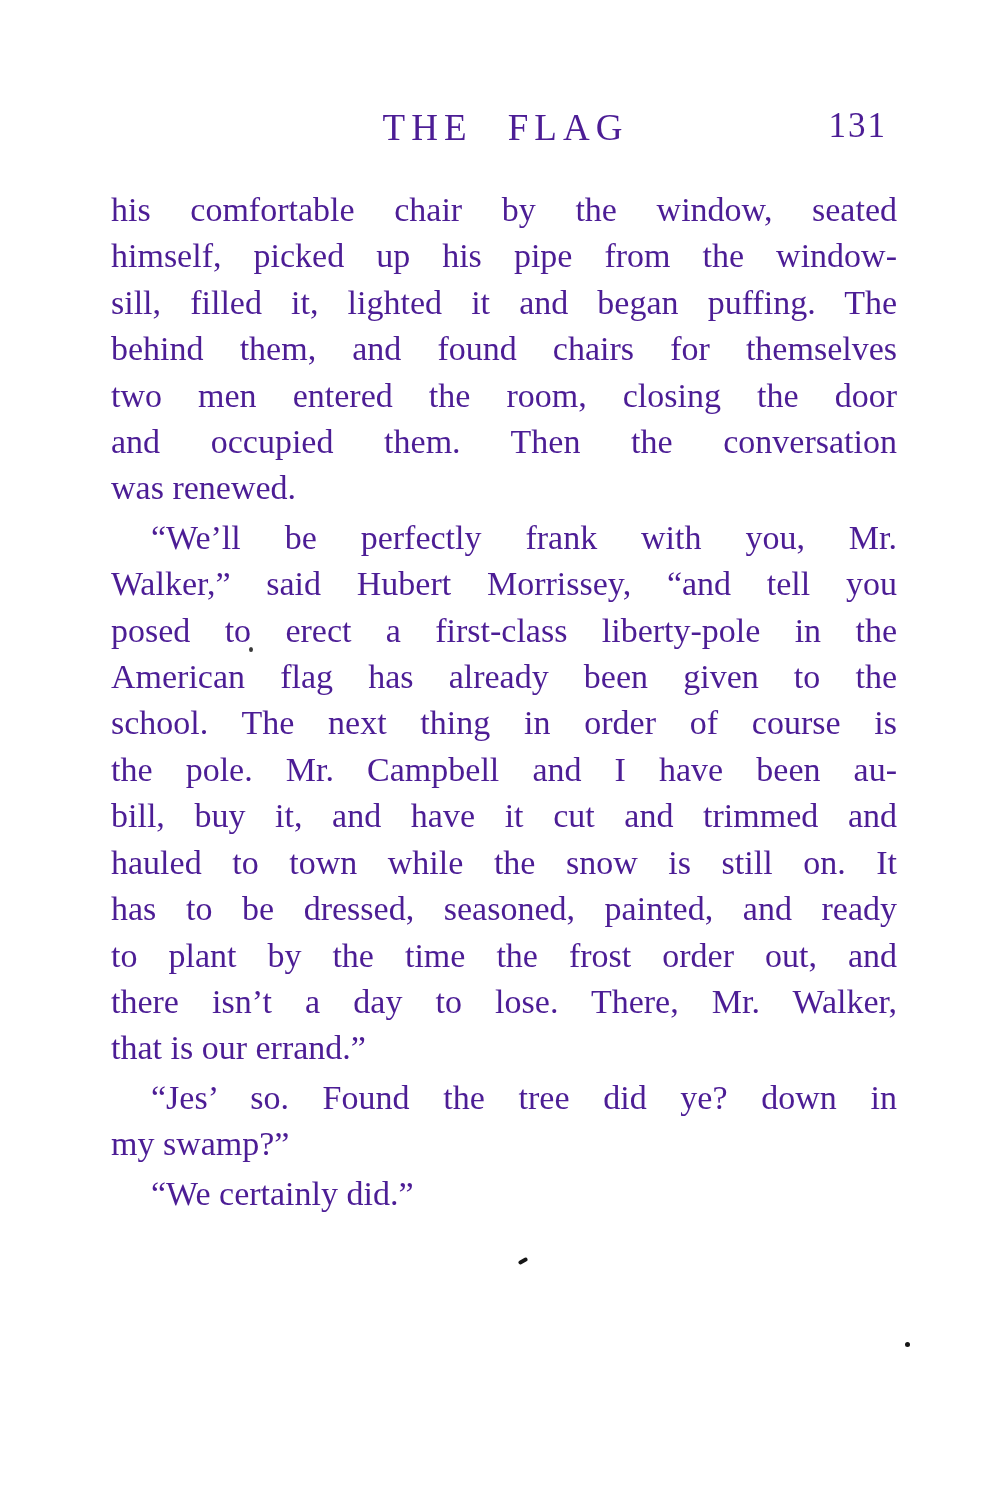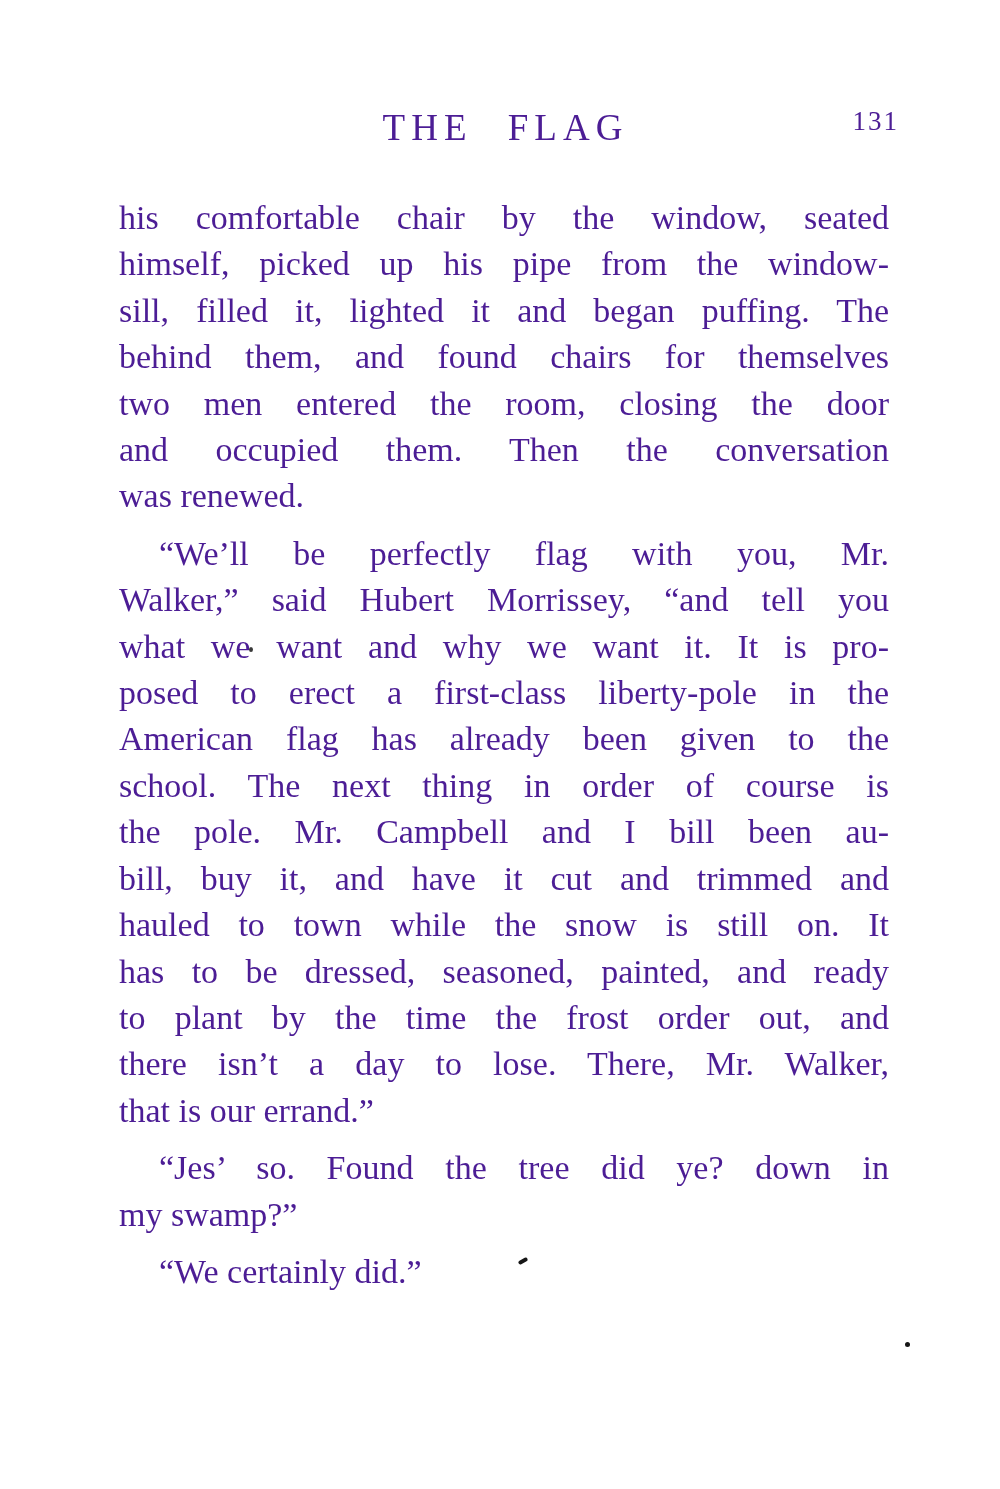--- a/index.html
+++ b/index.html
@@ -25,34 +25,34 @@
   }
   .title {
     text-align: center;
     font-size: 37px;
     letter-spacing: 6px;
     word-spacing: 20px;
     white-space: nowrap;
   }
   .page-number {
     position: absolute;
-    right: 4px;
+    right: 16px;
     top: 0;
-    font-size: 27px;
+    font-size: 35px;
     letter-spacing: 2px;
   }
   .text-block {
     position: absolute;
     top: 184px;
     left: 108px;
     width: 792px;
     font-size: 34px;
     line-height: 46.4px;
   }
-  .paragraph { margin: 11px; }
+  .paragraph { margin: 3px; }
   .line {
     text-align: justify;
     text-align-last: justify;
     white-space: normal;
   }
   .line.last {
     text-align-last: left;
   }
   .line.indent {
     padding-left: 40px;
@@ -92,27 +92,26 @@
       <div class="paragraph">
         <div class="line">his comfortable chair by the window, seated</div>
         <div class="line">himself, picked up his pipe from the window-</div>
         <div class="line">sill, filled it, lighted it and began puffing. The</div>
         <div class="line">behind them, and found chairs for themselves</div>
         <div class="line">two men entered the room, closing the door</div>
         <div class="line">and occupied them. Then the conversation</div>
         <div class="line last">was renewed.</div>
       </div>
       <div class="paragraph">
-        <div class="line indent">“We’ll be perfectly flag with you, Mr.</div>
+        <div class="line indent">“We’ll be perfectly frank with you, Mr.</div>
         <div class="line">Walker,” said Hubert Morrissey, “and tell you</div>
-        <div class="line">what we want and why we want it. It is pro-</div>
         <div class="line">posed to erect a first-class liberty-pole in the</div>
         <div class="line">American flag has already been given to the</div>
         <div class="line">school. The next thing in order of course is</div>
-        <div class="line">the pole. Mr. Campbell and I bill been au-</div>
+        <div class="line">the pole. Mr. Campbell and I have been au-</div>
         <div class="line">bill, buy it, and have it cut and trimmed and</div>
         <div class="line">hauled to town while the snow is still on. It</div>
         <div class="line">has to be dressed, seasoned, painted, and ready</div>
         <div class="line">to plant by the time the frost order out, and</div>
         <div class="line">there isn’t a day to lose. There, Mr. Walker,</div>
         <div class="line last">that is our errand.”</div>
       </div>
       <div class="paragraph">
         <div class="line indent">“Jes’ so. Found the tree did ye? down in</div>
         <div class="line last">my swamp?”</div>

